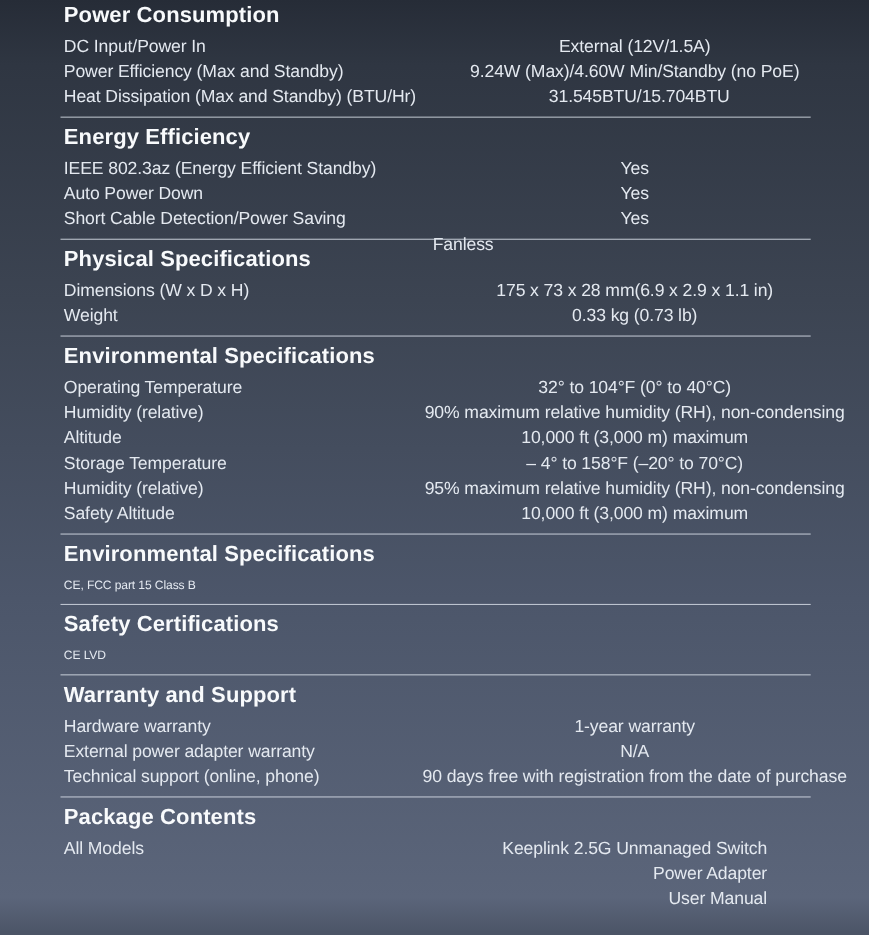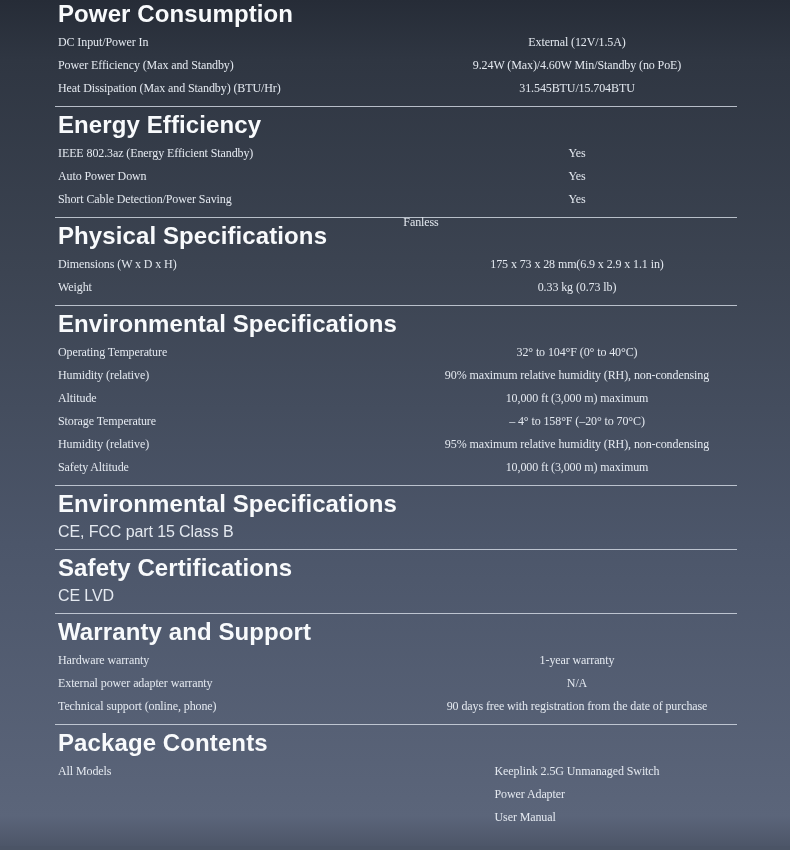--- a/index.html
+++ b/index.html
@@ -22,39 +22,38 @@
       var(--background-bottom) 96%,
       var(--bottom-strip) 100%);
     font-family:"Liberation Sans", sans-serif;
     -webkit-font-smoothing:antialiased;
   }
   main{padding:2px 6px 0 58px;}
   .section{padding-top:6px;}
   .section:first-child{padding-top:0;}
   .title{
     margin:0 0 5px 0;
-    font-size:24px;line-height:24px;font-weight:bold;
+    font-size:20px;line-height:24px;font-weight:bold;
     color:var(--heading);
     letter-spacing:.1px;
   }
   .row{
     display:flex;
-    font-size:12px;line-height:23px;
+    font-size:16px;line-height:23px;
     color:var(--body-text);
     letter-spacing:-.1px;
-    font-family:Liberation Serif, serif;
   }
   .label{flex:0 0 312px;white-space:nowrap;}
   .value{flex:1 1 0;min-width:0;position:relative;}
   .vinner{
     position:absolute;left:50%;top:0;transform:translateX(-50%);
-    white-space:nowrap;text-align:left;
+    white-space:nowrap;text-align:right;
   }
   .note{
-    font-size:16px;line-height:22px;margin-top:1px;
+    font-size:11px;line-height:22px;margin-top:1px;
     color:var(--body-text);letter-spacing:-.1px;
   }
   .divider{
     height:1px;width:682px;
     margin:6px 0 0 -3px;
     background:var(--divider);
     opacity:.8;
   }
   .bottom-strip{
     position:absolute;left:0;bottom:0;width:790px;height:4px;

